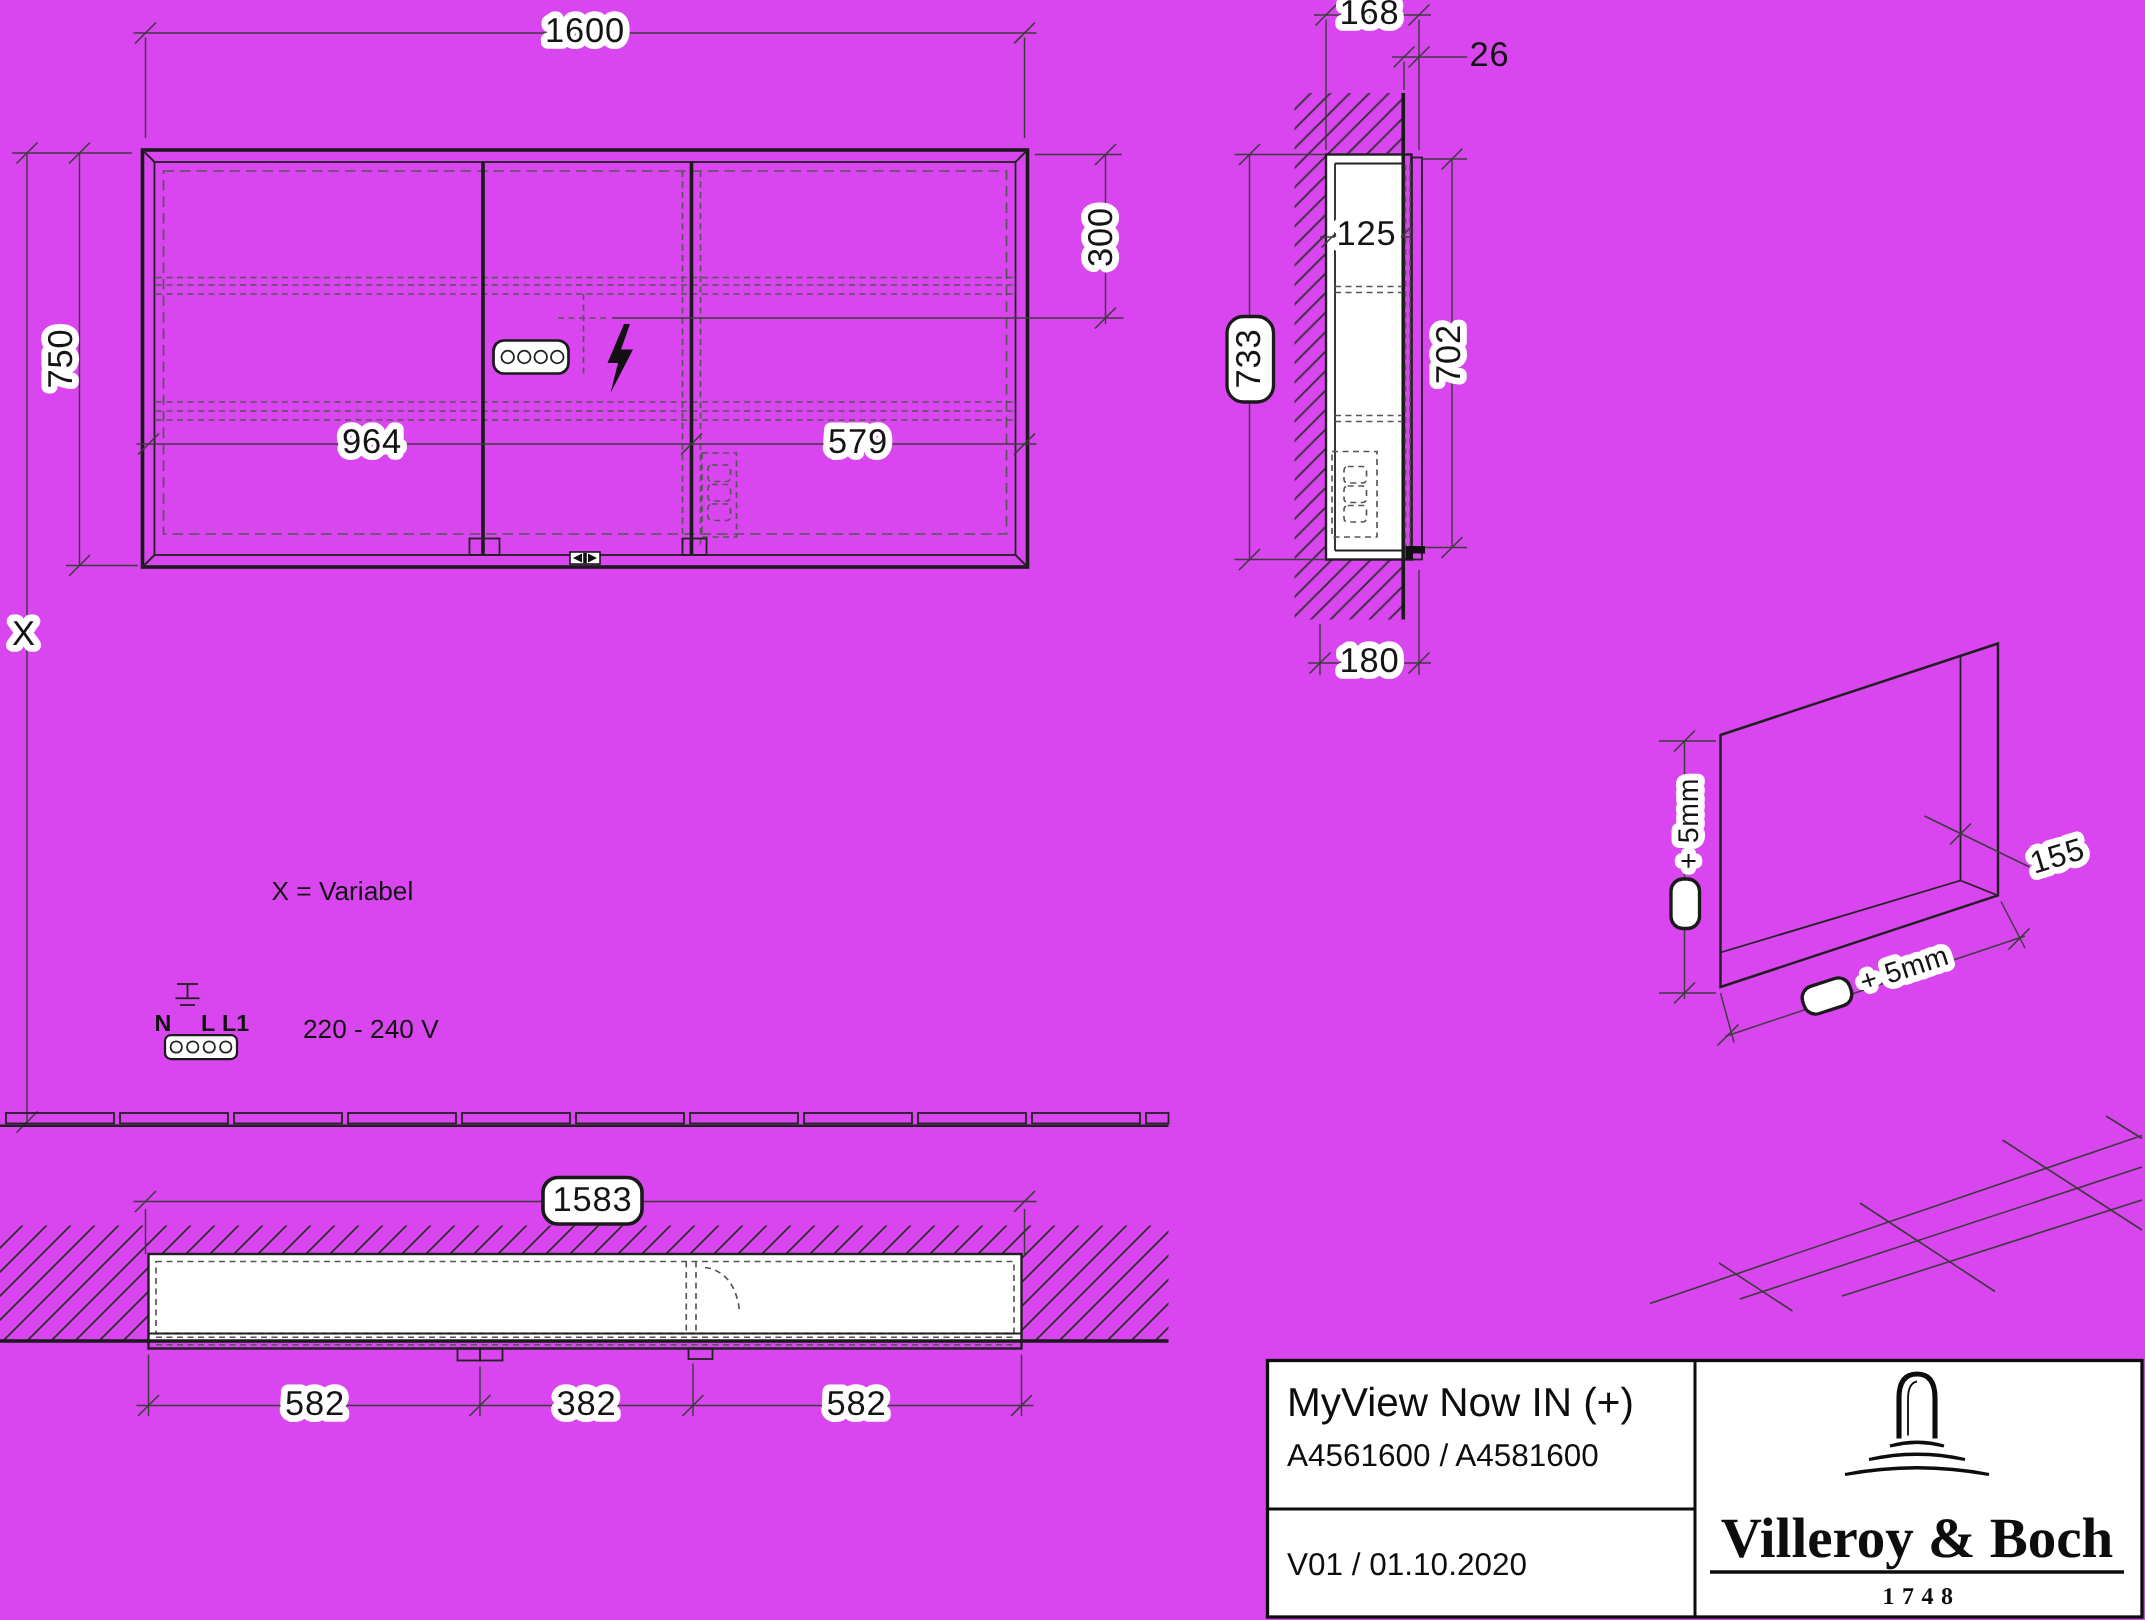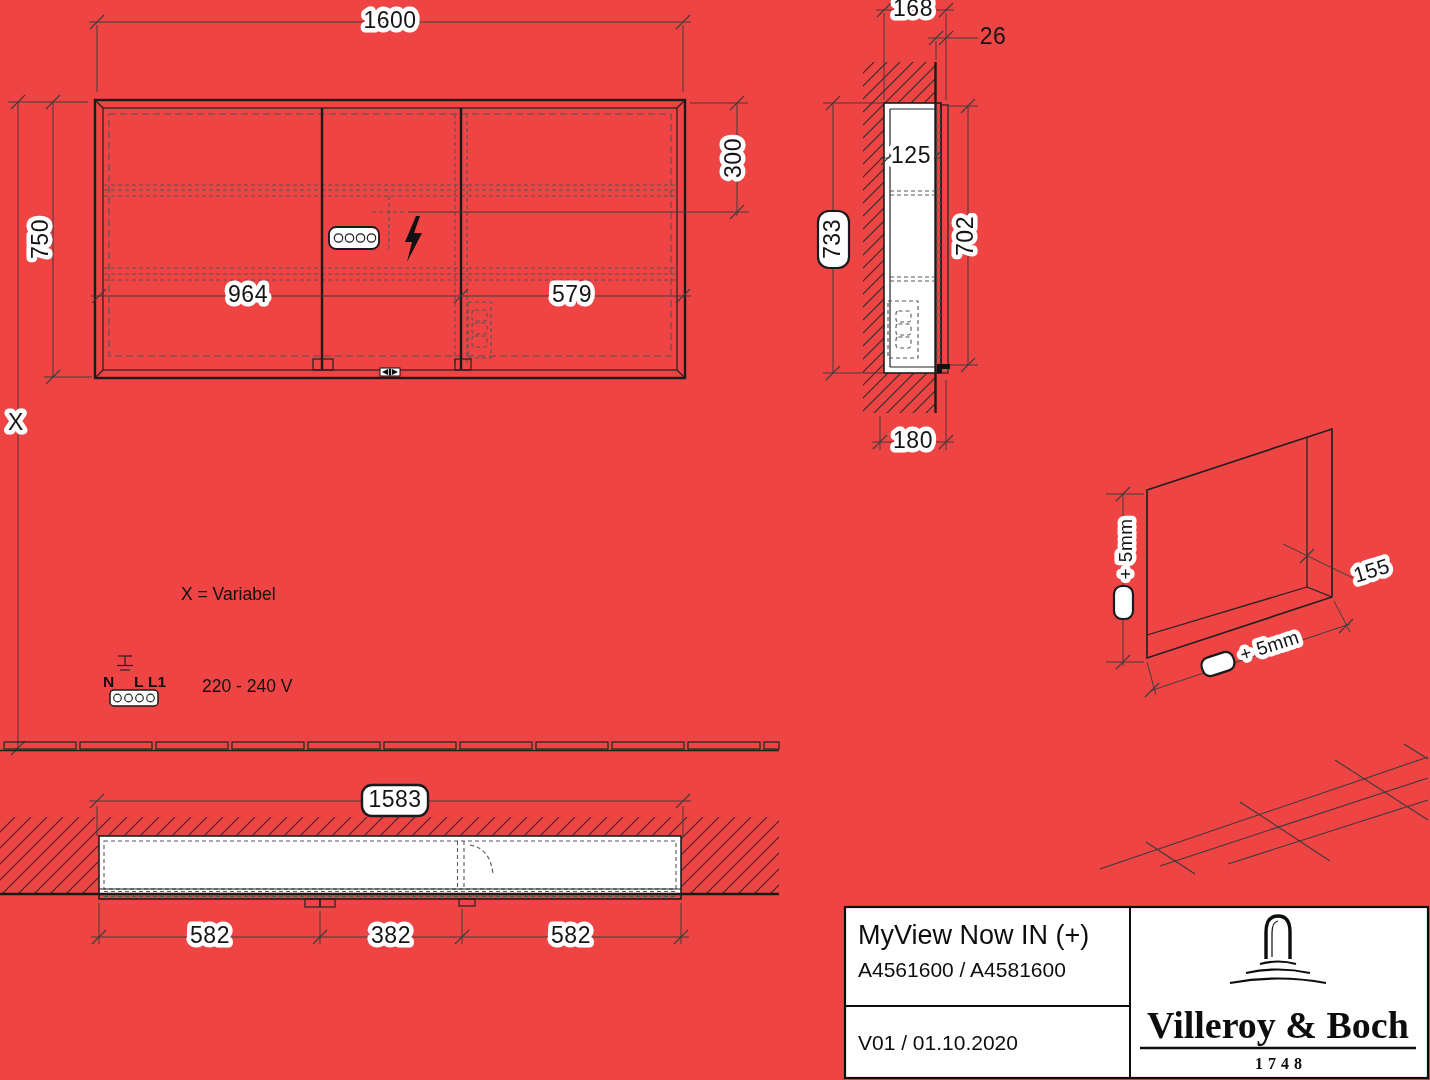--- a/index.html
+++ b/index.html
@@ -1,16 +1,16 @@
 <!DOCTYPE html>
 <html><head>
 <meta charset="utf-8">
 <style>
   html,body{margin:0;padding:0;background:#fff;}
-  .page{position:relative;width:1430px;height:1080px;background:#ef4444;overflow:hidden;}
+  .page{position:relative;width:1430px;height:1080px;background:#d946ef;overflow:hidden;}
   svg{display:block}
   .s1{fill:none;stroke:#222;stroke-width:1.2}
   .s15{fill:none;stroke:#1f1f1f;stroke-width:1.6}
   .s2{fill:none;stroke:#1a1a1a;stroke-width:2.4}
   .d{fill:none;stroke:#555;stroke-width:1.1;stroke-dasharray:7 4}
   .d2{fill:none;stroke:#555;stroke-width:1.1;stroke-dasharray:4 3}
   .dim{fill:none;stroke:#3c3c3c;stroke-width:0.95}
   .tick{stroke:#3c3c3c;stroke-width:1.1}
   .txt{font:23px "Liberation Sans",sans-serif;fill:#141414;letter-spacing:.5px;text-anchor:middle;dominant-baseline:middle}
   .halo{paint-order:stroke;stroke:#fff;stroke-width:9px;stroke-linejoin:round}

